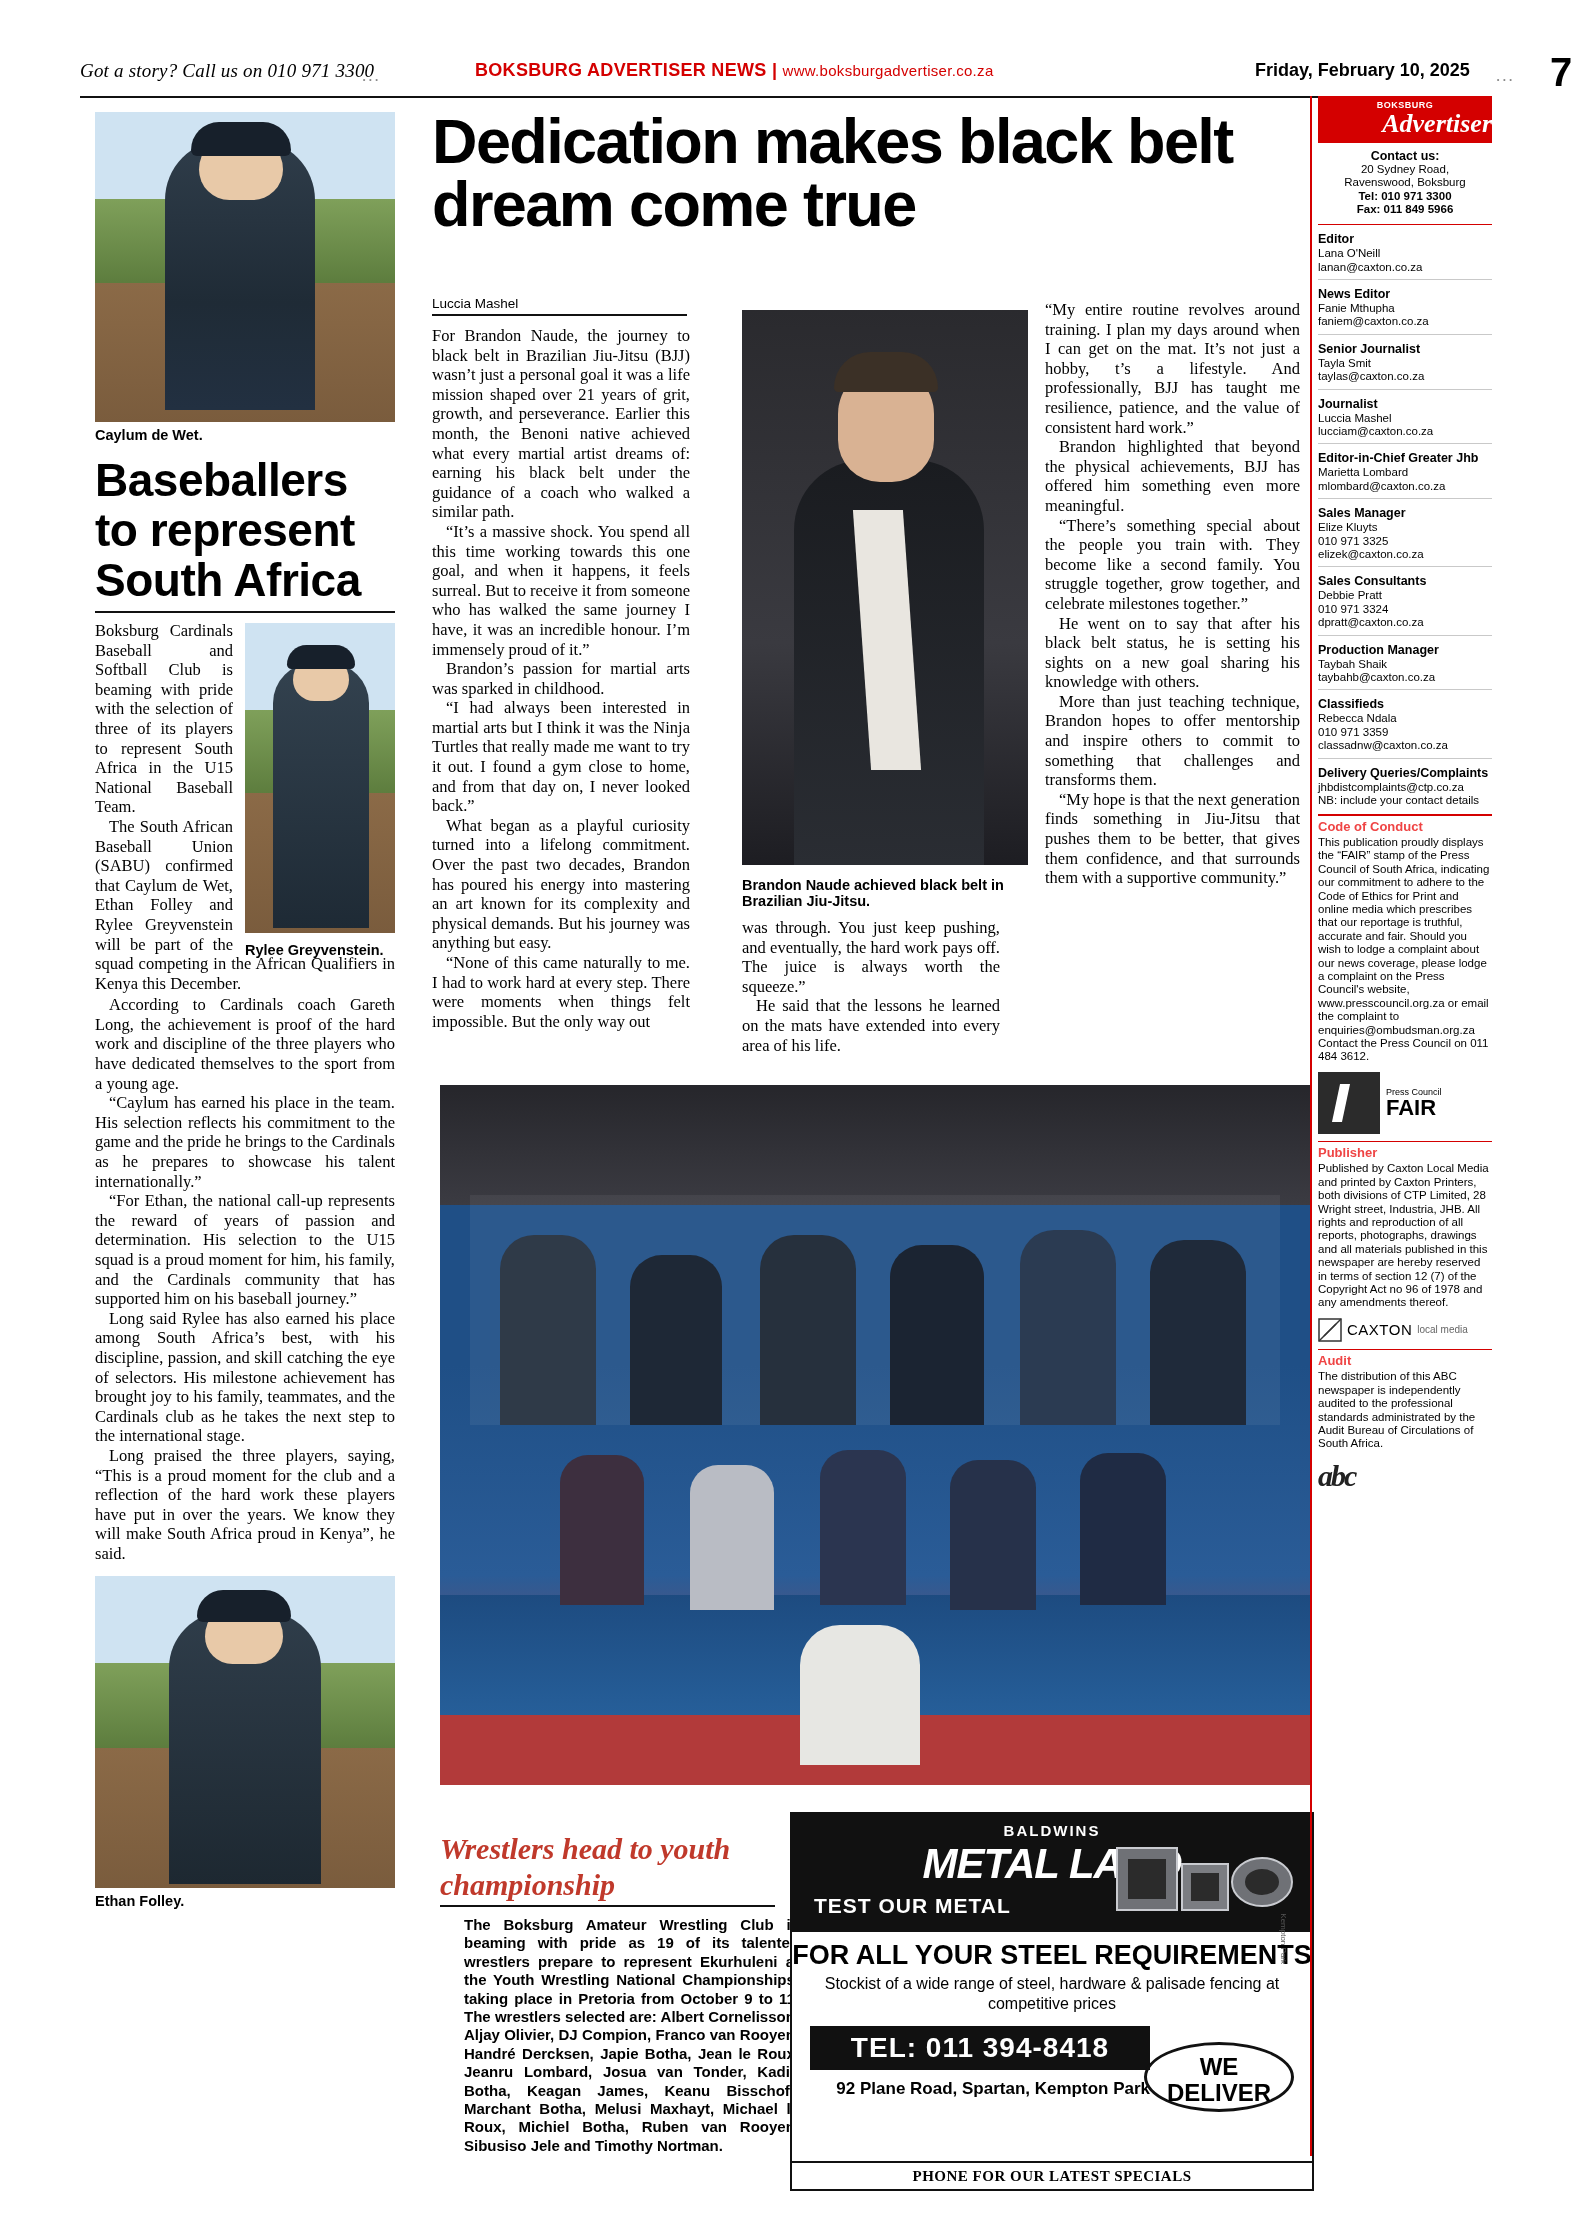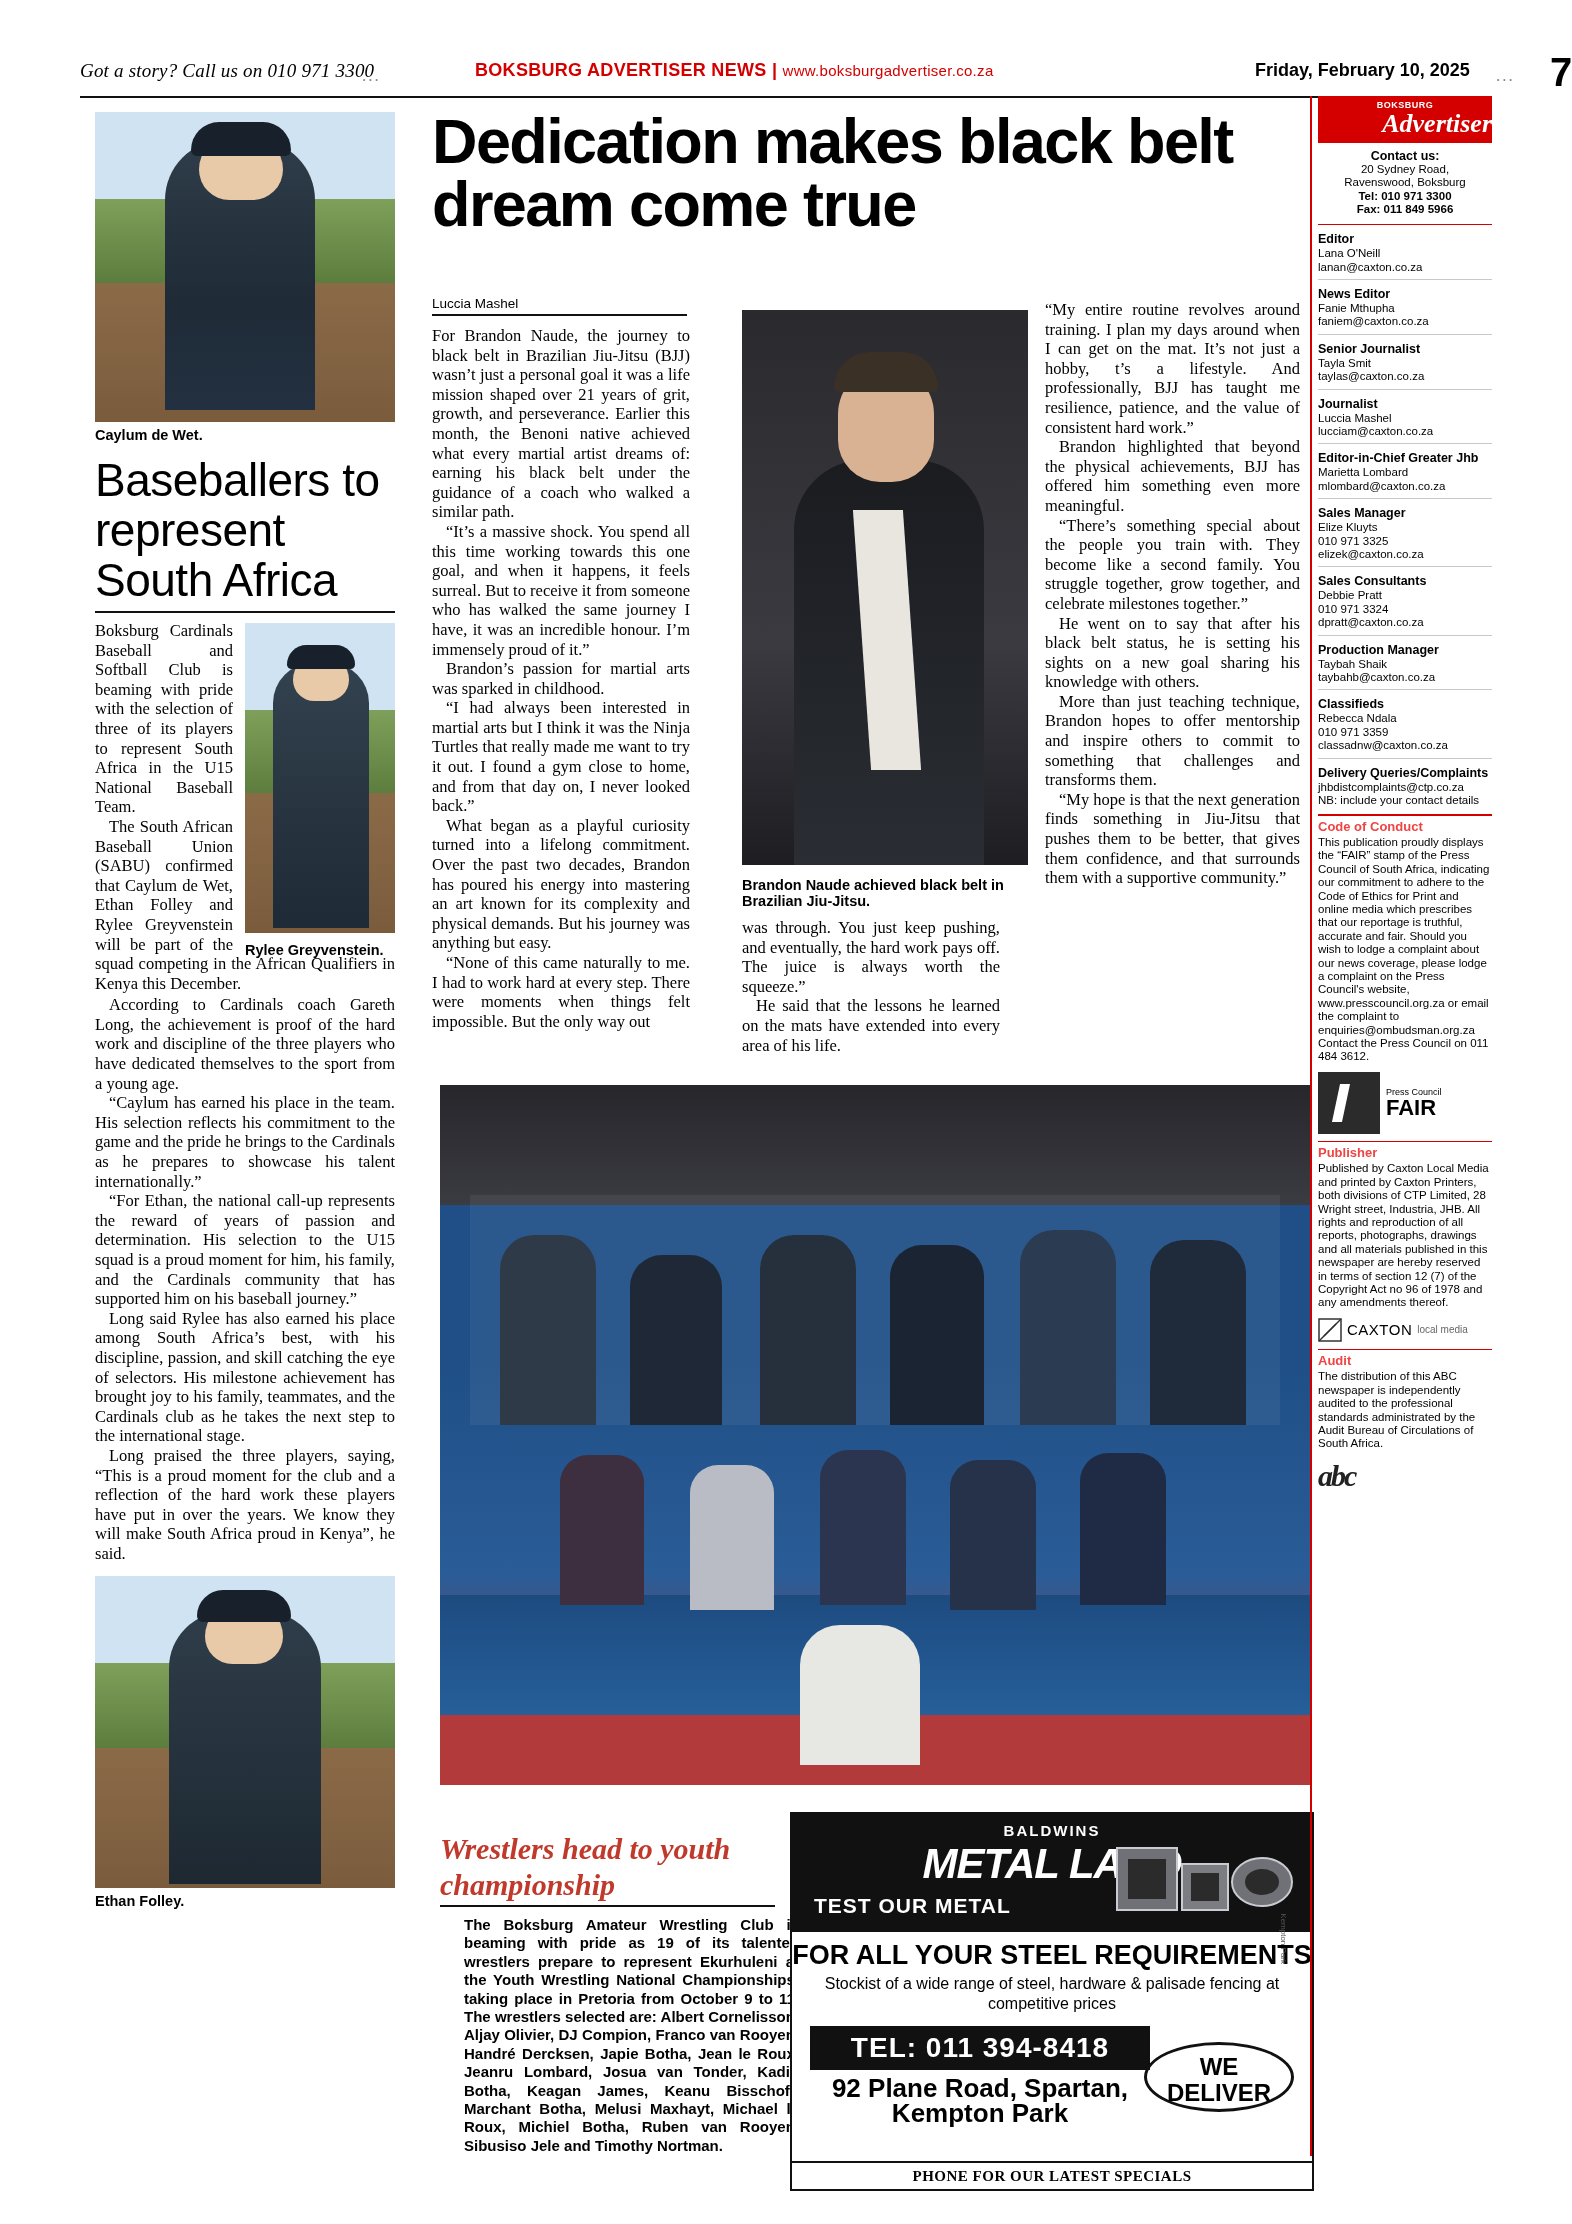--- a/index.html
+++ b/index.html
@@ -25,21 +25,21 @@
   .topbar .pageno{position:absolute;left:1470px;top:-8px;font-family:"Liberation Sans",sans-serif;font-weight:bold;font-size:40px;}
   .rule-top{position:absolute;left:80px;top:96px;width:1412px;height:2px;background:#111;}
 
   
   .col-left{position:absolute;left:95px;top:112px;width:300px;}
   .photo{background:#7d8a93;position:relative;overflow:hidden;}
   .cap{font-family:"Liberation Sans",sans-serif;font-weight:bold;font-size:14.5px;margin:5px 0 0 0;}
 
   .headline-left{
     font-family:"Liberation Sans",sans-serif;
-    font-weight:normal;font-size:46px;line-height:50px;
+    font-weight:bold;font-size:46px;line-height:50px;
     margin:12px 0 6px 0;letter-spacing:-.5px;
   }
   .rule-thin{height:2px;background:#111;margin:6px 0 8px 0;}
   .body-text{font-size:16.5px;line-height:19.6px;text-align:justify;}
   .body-text p{margin:0;text-indent:14px;}
   .body-text p.first{text-indent:0;}
 
   
   .main-head{
     position:absolute;left:432px;top:110px;width:880px;
@@ -77,21 +77,21 @@
   
   .ad{position:absolute;left:790px;top:1812px;width:520px;height:375px;border:2px solid #111;background:#fff;overflow:hidden;}
   .ad .band{position:absolute;left:0;top:0;width:100%;height:118px;background:#111;}
   .ad .baldwins{position:absolute;left:0;top:8px;width:100%;text-align:center;color:#fff;font-family:"Liberation Sans",sans-serif;font-weight:bold;font-size:15px;letter-spacing:2px;}
   .ad .metal{position:absolute;left:0;top:26px;width:100%;text-align:center;color:#fff;font-family:"Liberation Sans",sans-serif;font-style:italic;font-weight:bold;font-size:42px;letter-spacing:-1px;}
   .ad .test{position:absolute;left:22px;top:80px;color:#fff;font-family:"Liberation Sans",sans-serif;font-weight:bold;font-size:21px;letter-spacing:1px;}
   .ad .pipes{position:absolute;right:10px;top:16px;width:190px;height:92px;}
   .ad .req{position:absolute;left:0;top:126px;width:100%;text-align:center;font-family:"Liberation Sans",sans-serif;font-weight:bold;font-size:27px;}
   .ad .stock{position:absolute;left:0;top:160px;width:100%;text-align:center;font-family:"Liberation Sans",sans-serif;font-size:16px;line-height:20px;}
   .ad .telbox{position:absolute;left:18px;top:212px;width:340px;height:44px;background:#111;color:#fff;font-family:"Liberation Sans",sans-serif;font-weight:bold;font-size:28px;text-align:center;line-height:44px;letter-spacing:1px;}
-  .ad .addr{position:absolute;left:18px;top:262px;width:340px;text-align:center;font-family:"Liberation Sans",sans-serif;font-weight:bold;font-size:26px;line-height:25px;}
+  .ad .addr{position:absolute;left:18px;top:262px;width:340px;text-align:right;font-family:"Liberation Sans",sans-serif;font-weight:bold;font-size:17px;line-height:25px;}
   .ad .deliver{position:absolute;right:18px;top:228px;width:150px;height:70px;border:3px solid #111;border-radius:50%;text-align:center;font-family:"Liberation Sans",sans-serif;font-weight:bold;font-size:24px;line-height:26px;padding-top:9px;box-sizing:border-box;}
   .ad .specials{position:absolute;left:0;bottom:4px;width:100%;text-align:center;font-family:"Liberation Serif",serif;font-weight:bold;font-size:15px;letter-spacing:.5px;}
   .ad .specrule{position:absolute;left:0;bottom:26px;width:100%;height:2px;background:#111;}
   .ad .vert{position:absolute;right:24px;top:150px;font-size:8px;transform:rotate(90deg);transform-origin:right top;color:#555;font-family:"Liberation Sans",sans-serif;}
 
   
   .ph-field{background:linear-gradient(#cfe3f2 0%,#cfe3f2 28%,#7fa05a 28%,#5d7d3e 55%,#8b6a47 55%,#7a5c3d 100%);}
   .ph-mat{background:linear-gradient(#1f4f86 0%,#1f4f86 40%,#2a5c97 70%,#b23a3a 100%);}
   .ph-gym{background:linear-gradient(#2a2a2e 0%,#3a3a40 60%,#1d1d22 100%);}
 

